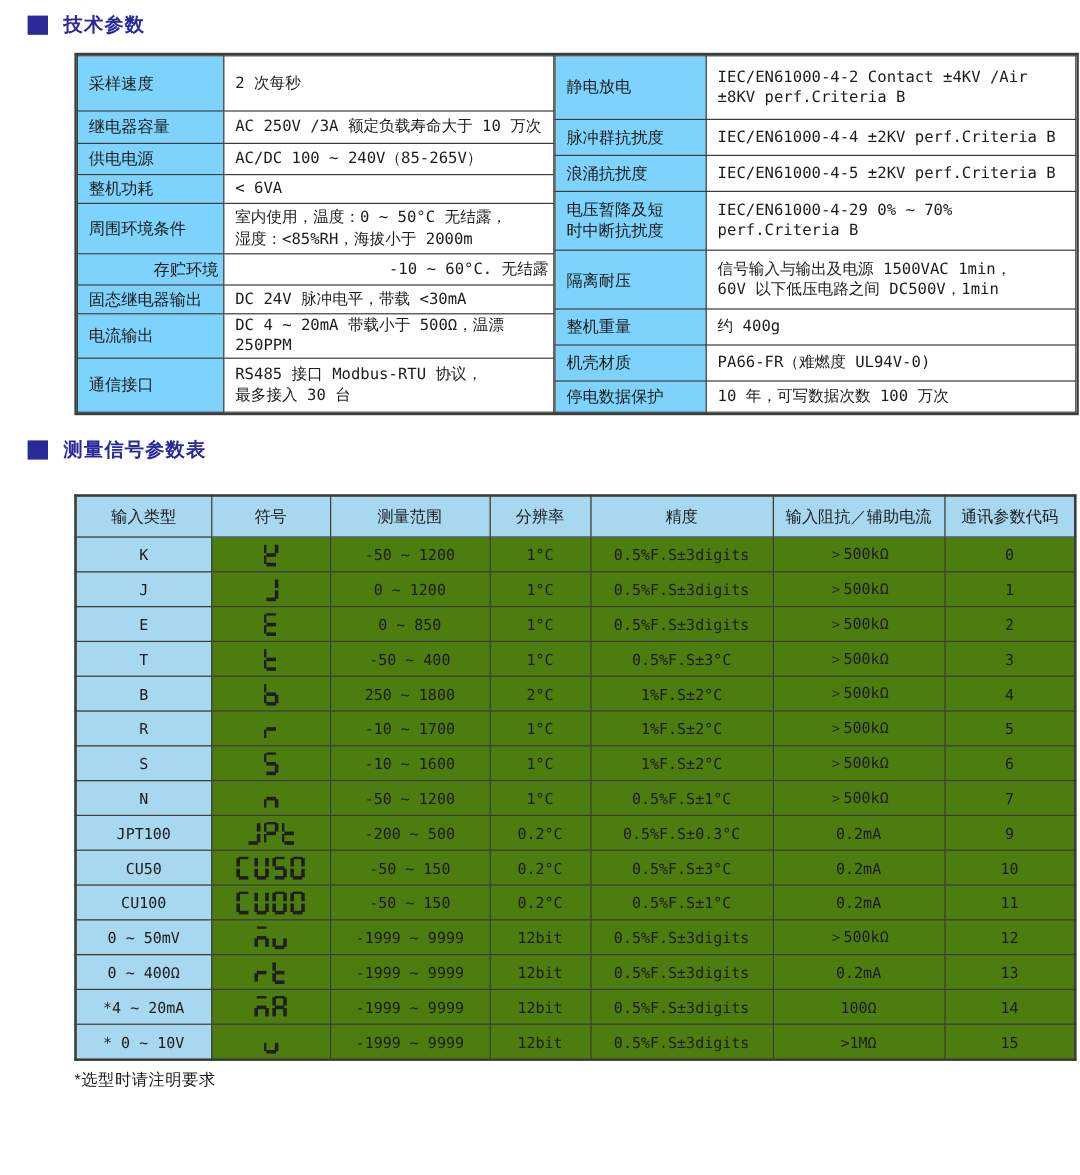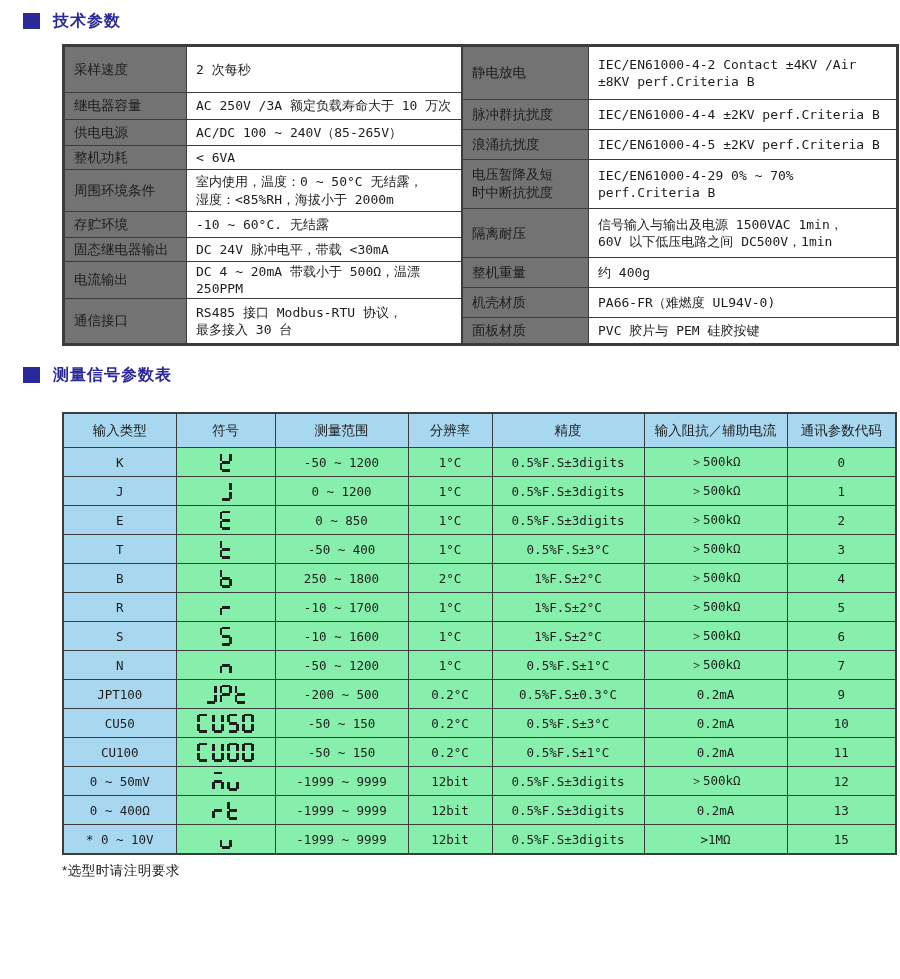--- a/index.html
+++ b/index.html
@@ -9,27 +9,27 @@
   .section-heading{display:flex;align-items:center;gap:13px;margin-left:23px;padding-top:10px;height:22px;}
   .section-heading .sq{width:17px;height:16px;background:#29299a;flex:0 0 auto;}
   .section-heading .ttl{font-size:16px;font-weight:bold;color:#29299a;letter-spacing:1px;}
 
   
   .tech-wrap{margin:12px 0 0 62px;width:833px;border:2px solid #3c3c3c;display:flex;box-sizing:content-box;background:#fff;}
   .tech-wrap table{border-collapse:collapse;table-layout:fixed;}
   .tech-wrap table.left{width:398px;}
   .tech-wrap table.right{width:435px;}
   .tech-wrap td{border:1px solid #3c3c3c;vertical-align:middle;padding:1px 4px 1px 9px;line-height:1.32;}
-  .tech-wrap td.lbl{background:#737373;font-size:13.5px;white-space:pre-line;}
+  .tech-wrap td.lbl{background:#7dd3fc;font-size:13.5px;white-space:pre-line;}
   .tech-wrap td.val{background:#ffffff;font-size:13px;white-space:pre-line;font-family:"DejaVu Sans Mono","Liberation Sans",sans-serif;}
   table.left td.lbl{width:108px;}
   table.right td.lbl{width:112px;}
 
   
-  .sig-table{margin:26px 0 0 62px;width:833px;border:2px solid #3c3c3c;border-collapse:collapse;table-layout:fixed;background:#86efac;}
+  .sig-table{margin:26px 0 0 62px;width:833px;border:2px solid #3c3c3c;border-collapse:collapse;table-layout:fixed;background:#4d7c0f;}
   .sig-table th,.sig-table td{border:1px solid #3c3c3c;text-align:center;vertical-align:middle;padding:0 2px;}
   .sig-table thead th{background:#a8d7f0;height:33px;font-size:13.5px;font-weight:normal;}
   .sig-table tbody tr{height:29px;}
   .sig-table tbody td{font-size:12.5px;font-family:"DejaVu Sans Mono","Liberation Sans",sans-serif;}
   .sig-table tbody td.type{background:#a8d7f0;}
 
   
   .seg7{position:relative;display:inline-block;width:12px;height:19px;margin:0 1.5px;vertical-align:middle;}
   .sg{position:absolute;background:#1e1e1e;}
   .sg-a{left:2px;right:2px;top:0;height:2.6px;}
@@ -69,21 +69,21 @@
           </tr>
           <tr style="height: 24px;">
             <td class="lbl">整机功耗</td>
             <td class="val">&lt; 6VA</td>
           </tr>
           <tr style="height: 42px;">
             <td class="lbl">周围环境条件</td>
             <td class="val">室内使用，温度：0 ~ 50°C 无结露，
 湿度：&lt;85%RH，海拔小于 2000m</td>
           </tr>
-          <tr style="height: 26px;">
+          <tr style="height: 26px; text-align: right;">
             <td class="lbl">存贮环境</td>
             <td class="val">-10 ~ 60°C. 无结露</td>
           </tr>
           <tr style="height: 24px;">
             <td class="lbl">固态继电器输出</td>
             <td class="val">DC 24V 脉冲电平，带载 &lt;30mA</td>
           </tr>
           <tr style="height: 26px;">
             <td class="lbl">电流输出</td>
             <td class="val">DC 4 ~ 20mA 带载小于 500Ω，温漂 250PPM</td>
@@ -123,22 +123,22 @@
           </tr>
           <tr style="height: 26px;">
             <td class="lbl">整机重量</td>
             <td class="val">约 400g</td>
           </tr>
           <tr style="height: 26px; margin-top: 40px;">
             <td class="lbl">机壳材质</td>
             <td class="val">PA66-FR（难燃度 UL94V-0)</td>
           </tr>
           <tr style="height: 23px;">
-            <td class="lbl">面板材质</td>
-            <td class="val">PVC 胶片与 PEM 硅胶按键</td>
+            <td class="lbl">停电数据保护</td>
+            <td class="val">10 年，可写数据次数 100 万次</td>
           </tr>
         </tbody>
       </table>
   </div>
 
   <div class="section-heading" style="padding-top:18px;">
     <span class="sq"></span>
     <span class="ttl">测量信号参数表</span>
   </div>
 
@@ -275,20 +275,29 @@
         <tr>
           <td class="type">0 ~ 400Ω</td>
           <td><span class="seg7"><i class="sg sg-e"></i><i class="sg sg-g"></i></span><span class="seg7"><i class="sg sg-d"></i><i class="sg sg-e"></i><i class="sg sg-f"></i><i class="sg sg-g"></i></span></td>
           <td>-1999 ~ 9999</td>
           <td>12bit</td>
           <td>0.5%F.S±3digits</td>
           <td>0.2mA</td>
           <td>13</td>
         </tr>
         <tr>
+          <td class="type">*4 ~ 20mA</td>
+          <td><span class="seg7"><i class="sg sg-a"></i><i class="sg sg-c"></i><i class="sg sg-e"></i><i class="sg sg-g"></i></span><span class="seg7"><i class="sg sg-a"></i><i class="sg sg-b"></i><i class="sg sg-c"></i><i class="sg sg-e"></i><i class="sg sg-f"></i><i class="sg sg-g"></i></span></td>
+          <td>-1999 ~ 9999</td>
+          <td>12bit</td>
+          <td>0.5%F.S±3digits</td>
+          <td>100Ω</td>
+          <td>14</td>
+        </tr>
+        <tr>
           <td class="type">* 0 ~ 10V</td>
           <td><span class="seg7"><i class="sg sg-c"></i><i class="sg sg-d"></i><i class="sg sg-e"></i></span></td>
           <td>-1999 ~ 9999</td>
           <td>12bit</td>
           <td>0.5%F.S±3digits</td>
           <td>&gt;1MΩ</td>
           <td>15</td>
         </tr>
       </tbody>
   </table>

